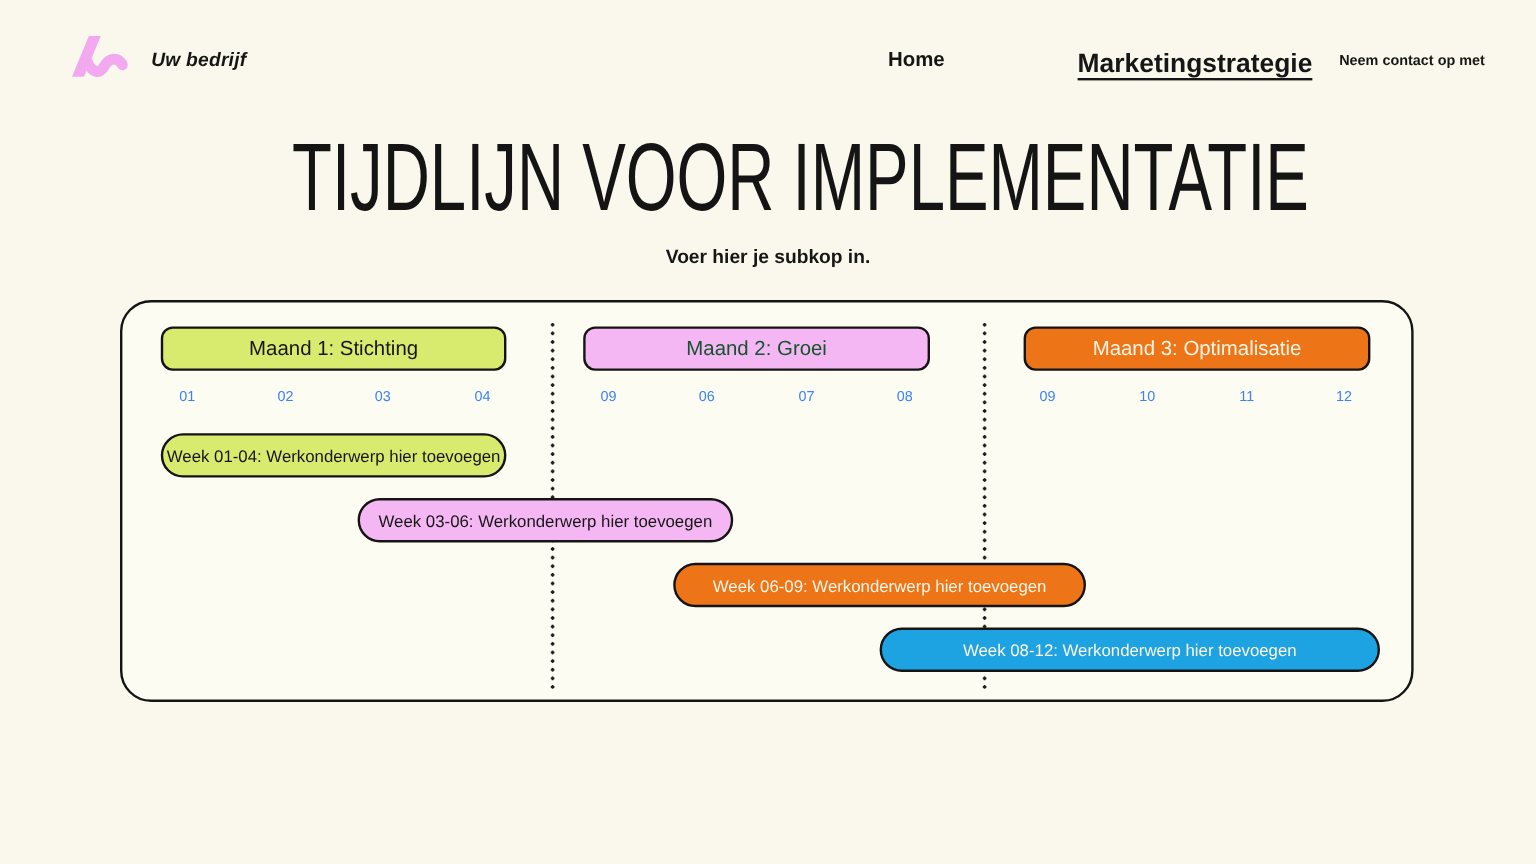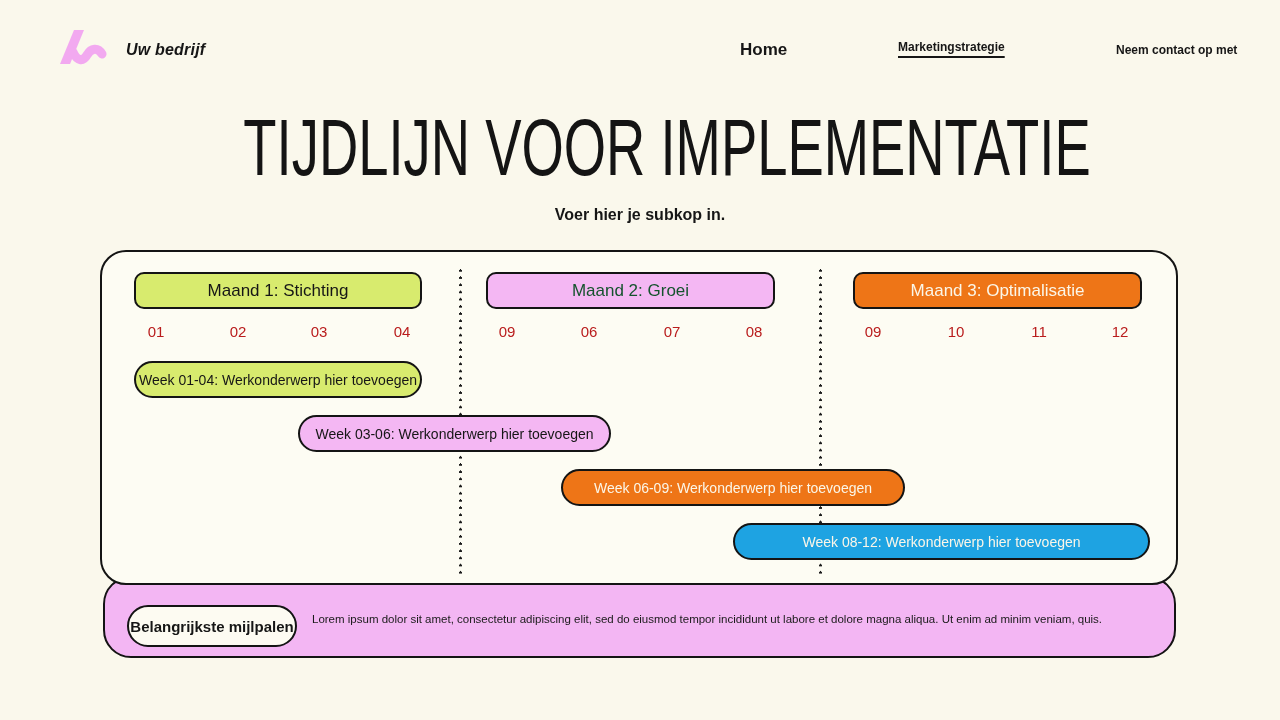--- a/index.html
+++ b/index.html
@@ -11,21 +11,21 @@
     overflow: hidden;
   }
   .canvas { position: relative; width: 1280px; height: 720px; background: #FAF8EC; }
 
   
   .topnav { position: absolute; left: 0; top: 0; width: 1280px; height: 90px; }
   .brand { position: absolute; left: 58px; top: 28px; display: flex; align-items: center; gap: 18px; cursor: pointer; }
   .brand-name { font-size: 16px; font-weight: 700; letter-spacing: 0.2px; font-style: italic; }
   .nav-home { position: absolute; left: 740px; top: 40px; font-size: 17px; font-weight: 600; cursor: pointer; }
   .nav-marketing {
-    position: absolute; left: 898px; top: 40px; font-size: 12px; font-weight: 700; cursor: pointer;
+    position: absolute; left: 898px; top: 40px; font-size: 22px; font-weight: 700; cursor: pointer;
     text-decoration: underline; text-underline-offset: 5px; text-decoration-thickness: 1.5px;
   }
   .nav-contact { position: absolute; left: 1116px; top: 43px; font-size: 12px; font-weight: 700; cursor: pointer; }
 
   
   .hero-title-wrap { position: absolute; left: 0; top: 102px; width: 1280px; text-align: center; padding-left: 44px; }
   .hero-title {
     display: inline-block; font-size: 80px; font-weight: 400; color: #141414;
     letter-spacing: 0px; white-space: nowrap;
     transform: scaleX(0.68); transform-origin: 50% 50%;
@@ -49,21 +49,21 @@
     position: absolute; top: 20px; height: 37px; border: 2px solid #141414; border-radius: 10px;
     display: flex; align-items: center; justify-content: center;
     font-size: 17px; font-weight: 500; z-index: 2;
   }
   .month-1 { left: 32px;  width: 288px; background: #D8EB6E; color: #161616; }
   .month-2 { left: 384px; width: 289px; background: #F4B7F3; color: #14532d; }
   .month-3 { left: 751px; width: 289px; background: #EE7517; color: #FBF6E8; }
 
   .wk {
     position: absolute; top: 71px; width: 44px; margin-left: -22px; text-align: center;
-    font-size: 15px; font-weight: 500; color: #b91c1c; z-index: 2;
+    font-size: 12px; font-weight: 500; color: #3b82f6; z-index: 2;
   }
 
   .gantt-bar {
     position: absolute; height: 37px; border: 2px solid #141414; border-radius: 19px;
     display: flex; align-items: center; justify-content: center;
     font-size: 14px; font-weight: 500; white-space: nowrap; z-index: 3;
   }
   .bar-1 { left: 32px;  top: 109px; width: 288px; background: #D8EB6E; color: #161616; }
   .bar-2 { left: 196px; top: 163px; width: 313px; background: #F4B7F3; color: #161616; }
   .bar-3 { left: 459px; top: 217px; width: 344px; background: #EE7517; color: #FBF6E8; }
@@ -104,24 +104,20 @@
     <div class="nav-home">Home</div>
     <div class="nav-marketing">Marketingstrategie</div>
     <div class="nav-contact">Neem contact op met</div>
   </div>
 
   <div class="hero-title-wrap">
     <span class="hero-title">TIJDLIJN VOOR IMPLEMENTATIE</span>
   </div>
   <div class="hero-subtitle">Voer hier je subkop in.</div>
 
-  <div class="milestone-bar">
-    <div class="milestone-pill">Belangrijkste mijlpalen</div>
-    <div class="milestone-text">Lorem ipsum dolor sit amet, consectetur adipiscing elit, sed do eiusmod tempor incididunt ut labore et dolore magna aliqua. Ut enim ad minim veniam, quis.</div>
-  </div>
 
   <div class="timeline-box">
 
     <div class="dotline d1"></div>
     <div class="dotline d2"></div>
 
     <div class="month-pill month-1">Maand 1: Stichting</div>
     <div class="month-pill month-2">Maand 2: Groei</div>
     <div class="month-pill month-3">Maand 3: Optimalisatie</div>
 

